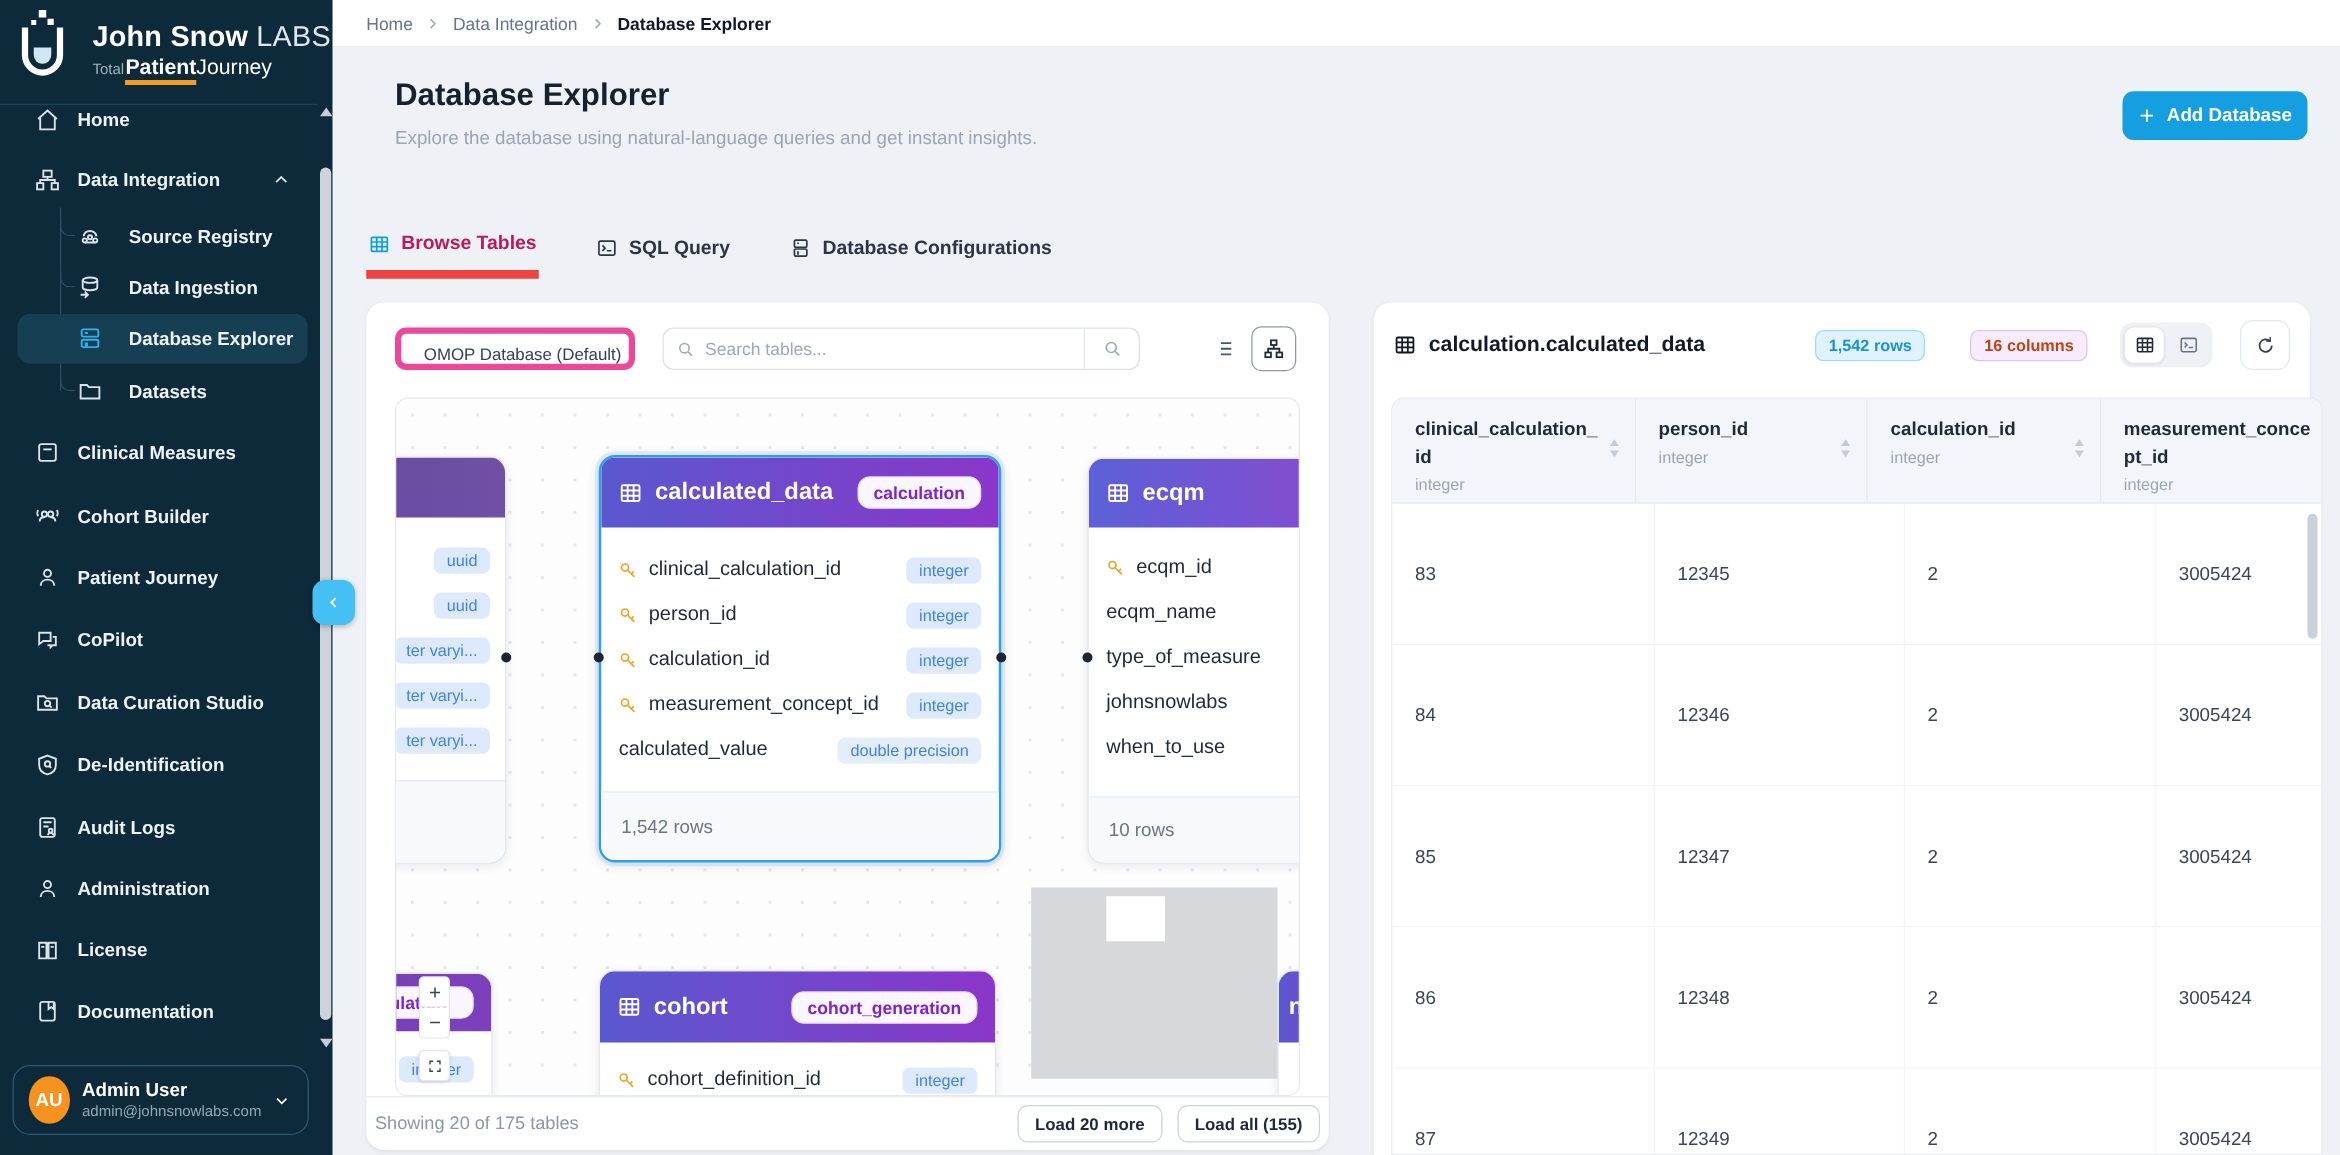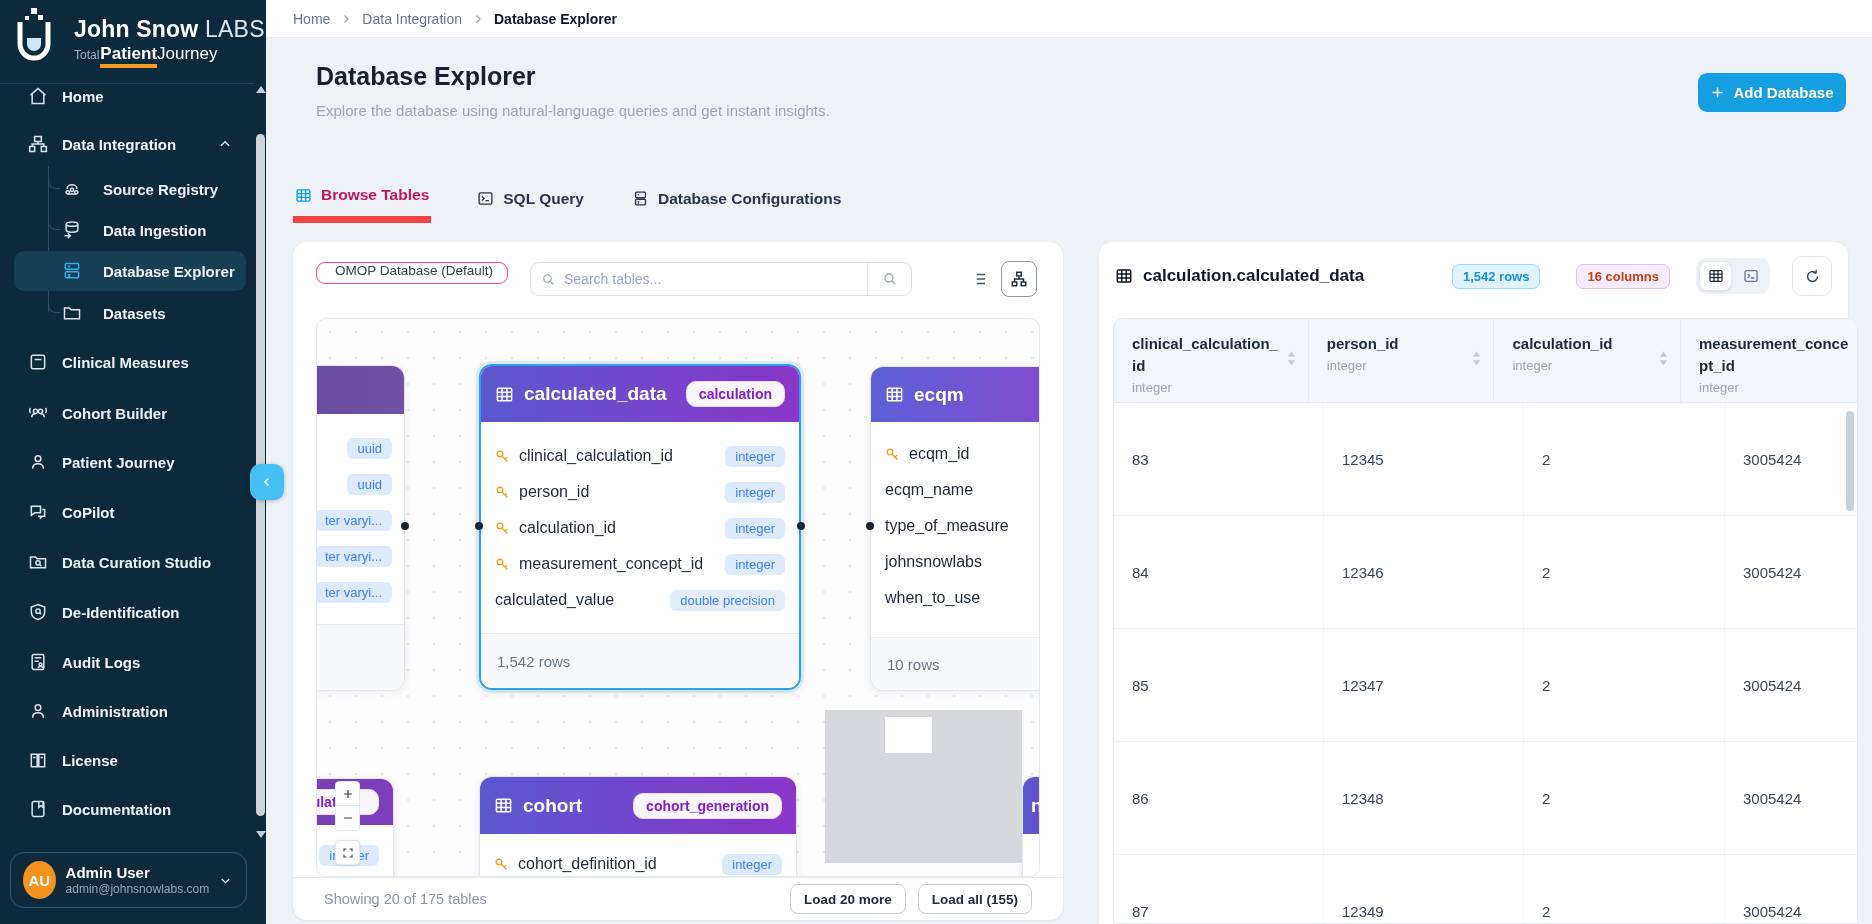--- a/index.html
+++ b/index.html
@@ -53,21 +53,21 @@
 
   .tabs { position:absolute; left:27px; top:178px; display:flex; gap:44px; }
   .tab { display:flex; align-items:center; gap:9px; font-size:15.5px; font-weight:600; color:#2b3547; padding:8px 2px 12px; cursor:pointer; }
   .tab.active { color:#be185d; border-bottom:7px solid #ef4444; }
 
   .card { position:absolute; background:#fff; border-radius:14px; box-shadow:0 1px 3px rgba(16,24,40,.07); }
   .card-left { left:27px; top:242px; width:770px; height:678px; }
   .card-right { left:833px; top:242px; width:749px; height:682px; border-bottom-left-radius:0; border-bottom-right-radius:0; }
 
   
-  .db-select { position:absolute; left:23px; top:20px; width:192px; height:22px; border:1px solid #ec4899; border-radius:9px; display:flex; align-items:flex-start; gap:8px; padding:0 10px; cursor:pointer; }
+  .db-select { position:absolute; left:23px; top:20px; width:192px; height:34px; border:5px solid #ec4899; border-radius:9px; display:flex; align-items:flex-end; gap:8px; padding:0 10px; cursor:pointer; }
   .db-select span { font-size:13.5px; color:#334155; white-space:nowrap; }
   .search-box { position:absolute; left:237px; top:20px; width:382px; height:34px; border:1px solid #dbe1ea; border-radius:9px; display:flex; align-items:center; padding-left:10px; }
   .search-box input { flex:1; border:none; outline:none; font-size:14px; font-family:inherit; color:#334155; }
   .search-box input::placeholder { color:#9ca8b8; }
   .search-btn { width:44px; height:100%; border:none; background:none; border-left:1px solid #e6eaf0; display:flex; align-items:center; justify-content:center; cursor:pointer; }
   .view-btn { position:absolute; top:19px; width:36px; height:36px; display:flex; align-items:center; justify-content:center; cursor:pointer; border-radius:8px; background:none; border:none; }
   .view-btn.listv { left:668px; }
   .view-btn.diagramv { left:708px; border:1px solid #8e99a8; }
 
   
@@ -114,21 +114,21 @@
   .gray-overlay { position:absolute; left:508px; top:391px; width:197px; height:153px; background:#d6d8db; z-index:3; }
   .gray-overlay .inner { position:absolute; left:60px; top:7px; width:47px; height:36px; background:#ffffff; }
   .hidden-field { position:absolute; left:688px; top:528px; font-size:15px; color:#334155; z-index:2; }
 
   .zoom-controls { position:absolute; left:18px; top:462px; z-index:5; display:flex; flex-direction:column; }
   .zbtn { width:25px; height:25px; background:#fff; border:1px solid #e3e7ee; display:flex; align-items:center; justify-content:center; cursor:pointer; }
   .zbtn.zfit { margin-top:9px; border-radius:4px; box-shadow:0 1px 3px rgba(16,24,40,.12); }
   .zbtn.zplus { border-radius:4px 4px 0 0; }
   .zbtn.zminus { border-radius:0 0 4px 4px; border-top:none; }
 
-  .statusbar { position:absolute; left:0; bottom:0; width:100%; height:43px; border-top:1px solid #e8ecf1; display:flex; align-items:center; padding:0 31px; }
+  .statusbar { position:absolute; left:0; bottom:0; width:100%; height:43px; border-top:1px solid #e8ecf1; display:flex; align-items:center; padding:0 7px; }
   .status-text { font-size:14.5px; color:#8b97a7; }
   .load-btn { margin-left:12px; height:30px; padding:0 13px; background:#fff; border:1px solid #c9d2dc; border-radius:8px; font-family:inherit; font-size:13.5px; font-weight:bold; color:#1e293b; cursor:pointer; }
   .load-btn.first { margin-left:auto; }
 
   
   .preview-head { position:absolute; left:0; top:0; width:100%; height:68px; display:flex; align-items:center; padding:0 16px; gap:10px; }
   .preview-title { font-size:17px; font-weight:bold; color:#111827; }
   .pill { font-size:13px; font-weight:600; border-radius:7px; padding:4px 10px; white-space:nowrap; }
   .pill.rows { margin-left:auto; background:#dff2fd; border:1px solid #9fdcf8; color:#1793d6; }
   .pill.cols { margin-left:26px; background:#f6ecfe; border:1px solid #ddc3f7; color:#c2410c; }

